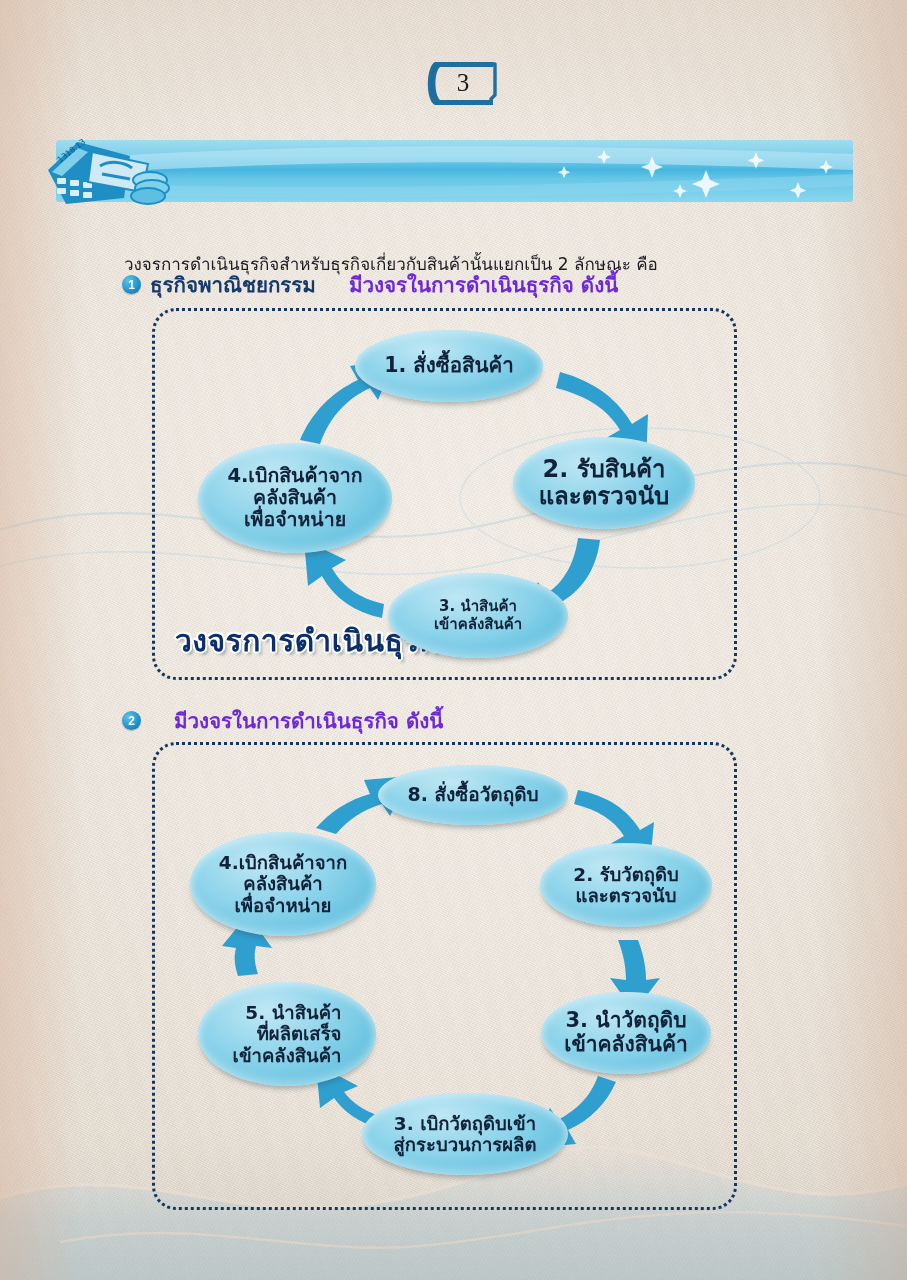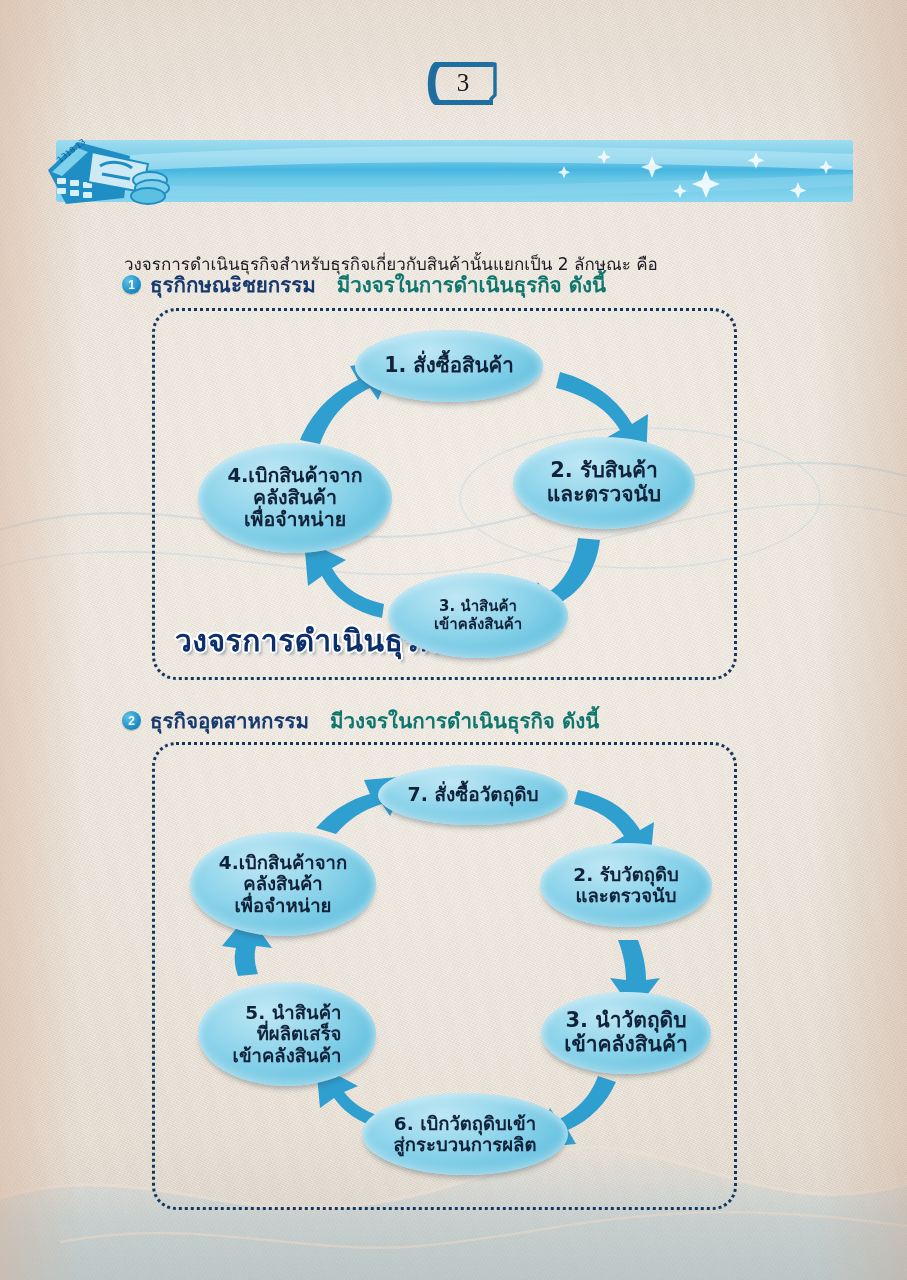--- a/index.html
+++ b/index.html
@@ -83,21 +83,21 @@
   .bullet{
     width:19px;height:19px;border-radius:50%;
     background:radial-gradient(circle at 34% 30%, #5fc2e6 0%, #1d8fc9 62%, #0f6fa8 100%);
     color:#fff;font-size:12px;font-weight:bold;
     display:flex;align-items:center;justify-content:center;
     font-family:"Liberation Sans",sans-serif;
     box-shadow:0 1px 1px rgba(0,0,0,.25);
     flex:0 0 auto;
   }
   .hterm{font-size:20.5px;color:#173a6e;font-weight:bold;}
-  .hrest{font-size:20.5px;color:#0f766e;font-weight:bold;margin-left:12px;}
+  .hrest{font-size:20.5px;color:#6d28d9;font-weight:bold;margin-left:24px;}
 
   
   .frame{
     position:absolute;
     border:3px dotted #15375f;
     border-radius:24px;
     box-sizing:border-box;
   }
   #frame1{left:152px;top:308px;width:585px;height:372px;}
   #frame2{left:152px;top:742px;width:585px;height:468px;}
@@ -117,21 +117,21 @@
     font-weight:bold;color:#10223a;
     line-height:1.14;
   }
   .node span{display:block;padding:0 6px;}
 
   
   .arrows{position:absolute;inset:0;pointer-events:none;}
 
   
   #d1-n1{left:355px;top:330px;width:188px;height:72px;font-size:20.5px;}
-  #d1-n2{left:513px;top:437px;width:182px;height:92px;font-size:21px;}
+  #d1-n2{left:513px;top:437px;width:182px;height:92px;font-size:24px;}
   #d1-n3{left:388px;top:573px;width:180px;height:85px;font-size:15px;}
   #d1-n4{left:198px;top:443px;width:194px;height:110px;font-size:19.5px;}
 
   
   #d2-n1{left:378px;top:765px;width:190px;height:60px;font-size:19px;}
   #d2-n2{left:540px;top:843px;width:172px;height:84px;font-size:18.5px;}
   #d2-n3{left:541px;top:992px;width:170px;height:82px;font-size:21px;}
   #d2-n4{left:362px;top:1093px;width:206px;height:82px;font-size:18.5px;}
   #d2-n5{left:198px;top:982px;width:178px;height:104px;font-size:18.5px;text-align:right;}
   #d2-n6{left:190px;top:832px;width:186px;height:104px;font-size:18.5px;}
@@ -210,21 +210,21 @@
     <ellipse cx="106" cy="44" rx="17" ry="8" fill="#9bdcf2" stroke="#1e8ec4" stroke-width="2"></ellipse>
     <ellipse cx="108" cy="52" rx="17" ry="8" fill="#7fd0ea" stroke="#1e8ec4" stroke-width="2"></ellipse>
     <ellipse cx="104" cy="60" rx="17" ry="8" fill="#5cc0e2" stroke="#1e8ec4" stroke-width="2"></ellipse>
   </g>
 </svg>
 
 <div id="intro" class="bodyline">วงจรการดำเนินธุรกิจสำหรับธุรกิจเกี่ยวกับสินค้านั้นแยกเป็น 2 ลักษณะ คือ</div>
 
 <div id="h1-row" class="bodyline">
   <div class="bullet">1</div>
-  <div class="hterm">ธุรกิกษณะิชยกรรม</div>
+  <div class="hterm">ธุรกิจพาณิชยกรรม</div>
   <div class="hrest">มีวงจรในการดำเนินธุรกิจ  ดังนี้</div>
 </div>
 
 <div id="frame1" class="frame"></div>
 
 <svg class="arrows" viewBox="0 0 907 1280">
   <g fill="#2f9fd0">
 
     <path d="M560,372 C596,382 618,400 632,424 L648,414 L646,462 L606,438 L620,430 C608,410 588,396 556,388 Z"></path>
 
@@ -256,21 +256,20 @@
 <div id="d1-n4" class="node">
     <div>
       <span>4.เบิกสินค้าจาก</span>
       <span>คลังสินค้า</span>
       <span>เพื่อจำหน่าย</span>
     </div>
   </div>
 
 <div id="h2-row" class="bodyline">
   <div class="bullet">2</div>
-  <div class="hterm">ธุรกิจอุตสาหกรรม</div>
   <div class="hrest">มีวงจรในการดำเนินธุรกิจ ดังนี้</div>
 </div>
 
 <div id="frame2" class="frame"></div>
 
 <svg class="arrows" viewBox="0 0 907 1280">
   <g fill="#2f9fd0">
 
     <path d="M578,790 C608,796 628,810 640,830 L654,822 L650,864 L610,844 L624,836 C614,820 598,810 574,804 Z"></path>
 
@@ -281,38 +280,38 @@
     <path d="M378,1128 C358,1122 344,1112 334,1098 L320,1108 L316,1064 L358,1086 L344,1092 C352,1102 362,1110 380,1116 Z"></path>
 
     <path d="M238,976 C234,964 234,956 236,948 L222,946 L248,914 L272,948 L256,946 C254,954 254,962 258,974 Z"></path>
 
     <path d="M316,828 C330,812 348,800 370,794 L364,780 L410,776 L390,816 L382,804 C362,810 348,820 336,834 Z"></path>
   </g>
 </svg>
 
 <div id="d2-n1" class="node">
     <div>
-      <span>7. สั่งซื้อวัตถุดิบ</span>
+      <span>8. สั่งซื้อวัตถุดิบ</span>
     </div>
   </div>
 <div id="d2-n2" class="node">
     <div>
       <span>2. รับวัตถุดิบ</span>
       <span>และตรวจนับ</span>
     </div>
   </div>
 <div id="d2-n3" class="node">
     <div>
       <span>3. นำวัตถุดิบ</span>
       <span>เข้าคลังสินค้า</span>
     </div>
   </div>
 <div id="d2-n4" class="node">
     <div>
-      <span>6. เบิกวัตถุดิบเข้า</span>
+      <span>3. เบิกวัตถุดิบเข้า</span>
       <span>สู่กระบวนการผลิต</span>
     </div>
   </div>
 <div id="d2-n5" class="node">
     <div>
       <span>5. นำสินค้า</span>
       <span>ที่ผลิตเสร็จ</span>
       <span>เข้าคลังสินค้า</span>
     </div>
   </div>

